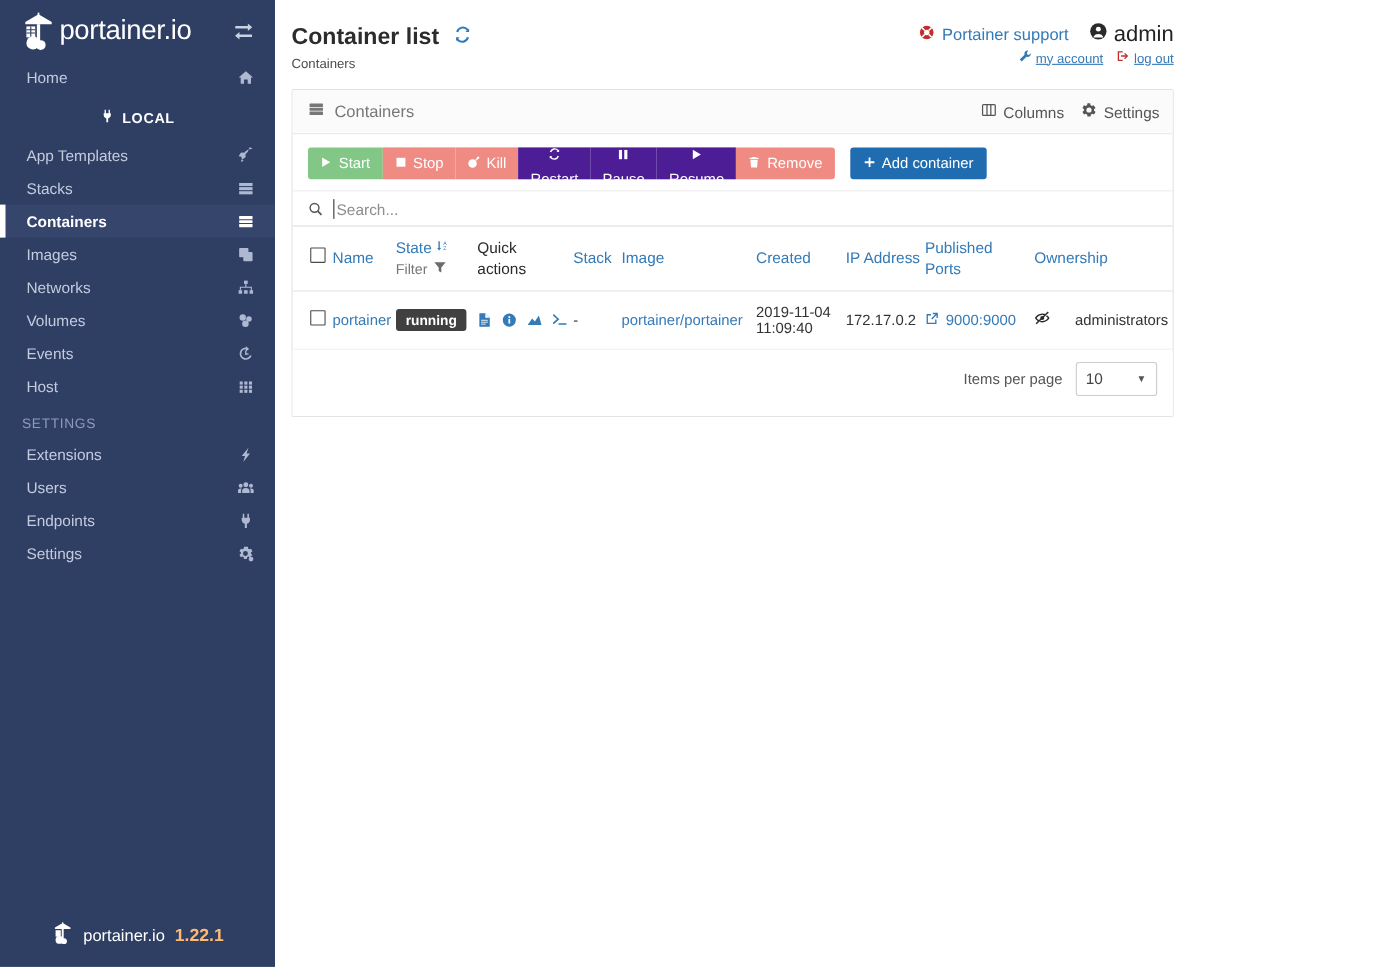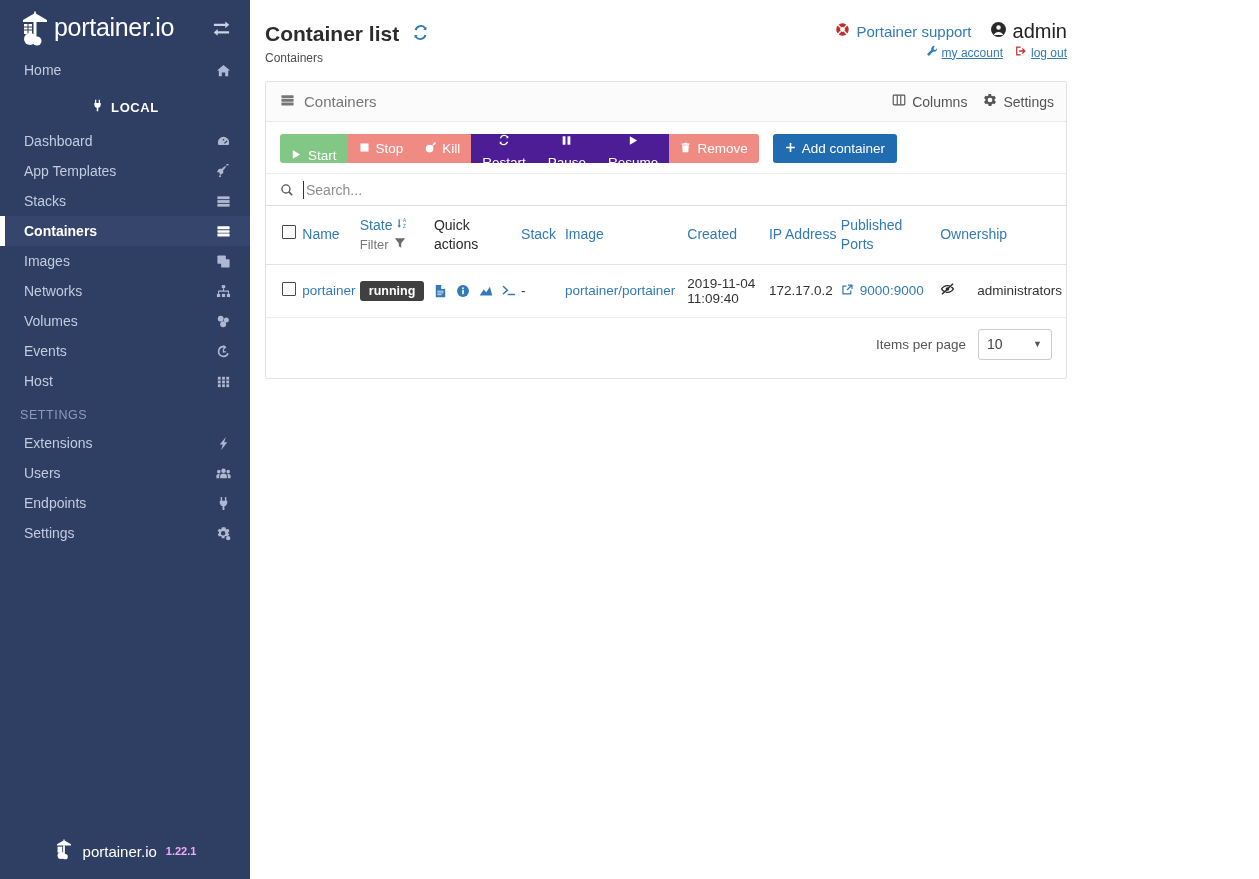--- a/index.html
+++ b/index.html
@@ -72,21 +72,21 @@
     letter-spacing: 0.6px;
   }
   .sb-spacer-home { height: 5px; }
 
   .sb-footer {
     position: absolute; bottom: 14px; left: 0; width: 100%;
     display: flex; align-items: center; justify-content: center;
     gap: 9px;
   }
   .sb-footer-text { font-size: 15px; color: #ffffff; }
-  .sb-footer-ver { font-size: 11px; color: #f0abfc; font-weight: bold; }
+  .sb-footer-ver { font-size: 16px; color: #fdba74; font-weight: bold; }
 
   
   #main {
     position: absolute; left: 250px; top: 12px;
     width: 831px; height: 879px;
     background: #ffffff;
   }
   .page-head {
     padding: 10px 14px 0 15px;
     height: 55px;
@@ -163,21 +163,21 @@
     height: 29px; padding: 0 11px;
     font-size: 13.5px; color: #ffffff;
     border: none; cursor: pointer;
     font-family: "Liberation Sans", sans-serif;
     border-radius: 3px;
   }
   .btn-green { background: #82c785; }
   .btn-red   { background: #ef8b82; }
   .btn-blue  { background: #4c1d95; flex-direction: column; }
   .btn-group .btn { border-radius: 0; }
-  .btn-group .btn:first-child { border-radius: 3px 0 0 3px; align-items: flex-end; }
+  .btn-group .btn:first-child { border-radius: 3px 0 0 3px; }
   .btn-group .btn:last-child  { border-radius: 0 3px 3px 0; }
   .btn-group { display: flex; }
   .btn-primary {
     background: #1f6cb0; margin-left: 14px; border-radius: 3px;
     padding: 0 12px; height: 29px; font-size: 13.5px;
   }
 
   .searchbar {
     display: flex; align-items: center;
     border-top: 1px solid #eeeeee;
@@ -300,28 +300,20 @@
 
   <div class="sb-local">
     <span>
       <svg viewBox="0 0 16 16" width="13" height="13">
           <path fill="#ffffff" d="M5 1 v4 H4 v2 a4 4 0 0 0 3 3.87 V15 h2 v-4.13 A4 4 0 0 0 12 7 V5 h-1 V1 H9.5 v4 h-3 V1 Z"></path>
         </svg>
     </span>
     <span>LOCAL</span>
   </div>
 
-  <a class="sb-item">
-    <span class="sb-label">Dashboard</span>
-    <span class="sb-ico">
-      <svg viewBox="0 0 16 16" width="15" height="15">
-          <path fill="currentColor" d="M8 3a6 6 0 0 0-6 6 6 6 0 0 0 .6 2.6h10.8A6 6 0 0 0 14 9a6 6 0 0 0-6-6zm0 2.2a.9.9 0 1 1 0 1.8.9.9 0 0 1 0-1.8zm3.4 1.6 1 .9-3 2.8-.9-1z"></path>
-        </svg>
-    </span>
-  </a>
   <a class="sb-item">
     <span class="sb-label">App Templates</span>
     <span class="sb-ico">
       <svg viewBox="0 0 16 16" width="15" height="15">
           <path fill="currentColor" d="M14.5 1.5c-3.6-.3-6.2 1.3-8 3.6L4 5a1.6 1.6 0 0 0-1.2.7L1 8.6l2.6.5.6 2.7 2.9-1.8A1.6 1.6 0 0 0 7.8 9l-.2-2.4c2.3-1.8 3.9-4.4 3.6-8zM4.2 11.4c-.8.8-1 2.6-1 2.6s1.8-.2 2.6-1z"></path>
         </svg>
     </span>
   </a>
   <a class="sb-item">
     <span class="sb-label">Stacks</span>

